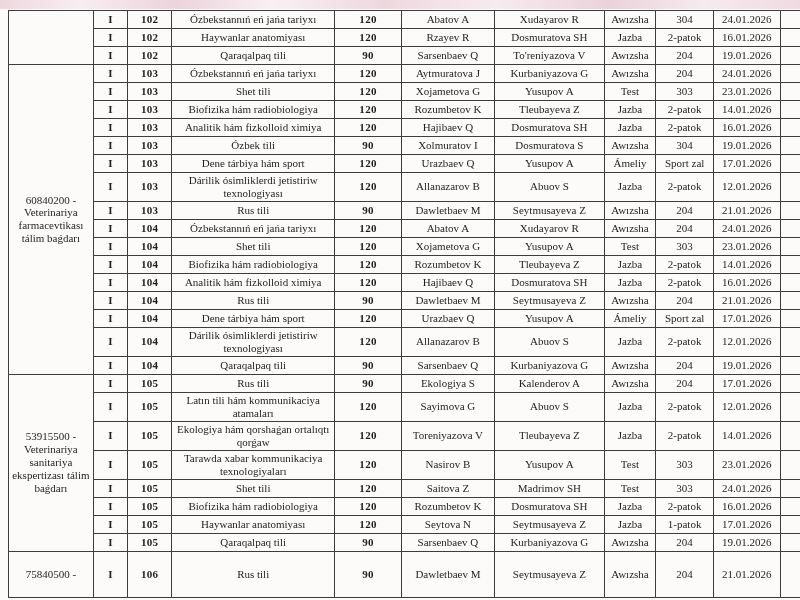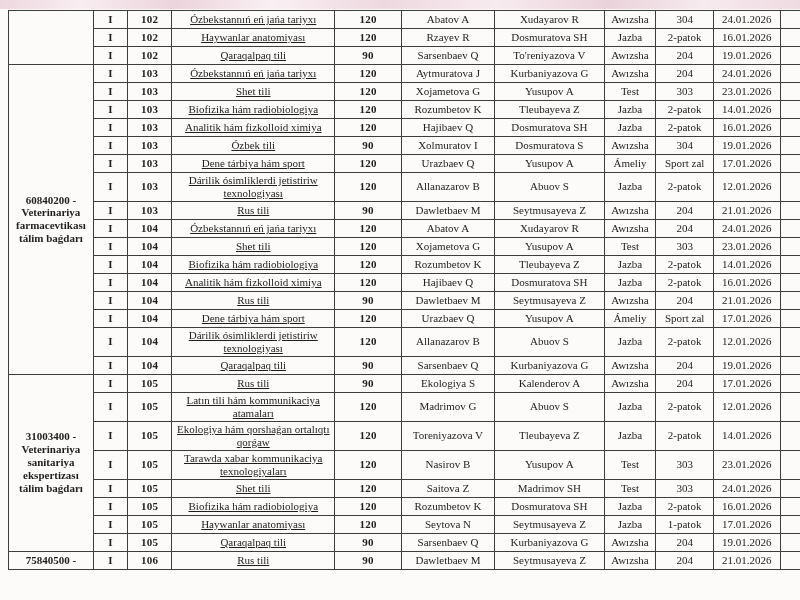--- a/index.html
+++ b/index.html
@@ -20,22 +20,22 @@
     border-collapse:collapse;table-layout:fixed;
   }
   .schedule td{
     border:1px solid #3d3d3d;
     text-align:center;vertical-align:middle;
     font-size:11px;line-height:1.18;
     padding:1px 2px;height:15px;
     overflow:hidden;
   }
   .schedule td.num{font-weight:bold;letter-spacing:.3px;}
-  .schedule td.program{font-weight:bold;padding:1px 3px;}
-  .schedule td.subject{padding:1px 1px;text-decoration:underline;}
+  .schedule td.program{font-weight:normal;padding:15px 3px;}
+  .schedule td.subject{padding:1px 1px;}
   .schedule td.edge{border-right:none;}
 </style>
 </head>
 <body>
 
 <div class="page">
   <div class="scan-edge"></div>
   <table class="schedule">
     <colgroup>
       <col style="width:85px">
@@ -275,38 +275,38 @@
           <td class="subject">Qaraqalpaq tili</td>
           <td class="num">90</td>
           <td>Sarsenbaev Q</td>
           <td>Kurbaniyazova G</td>
           <td>Awızsha</td>
           <td>204</td>
           <td>19.01.2026</td>
           <td class="edge"></td>
         </tr>
         <tr>
-          <td rowspan="8" class="program">31003400 - Veterinariya sanitariya ekspertizası tálim baǵdarı</td>
+          <td rowspan="8" class="program">53915500 - Veterinariya sanitariya ekspertizası tálim baǵdarı</td>
           <td class="num">I</td>
           <td class="num">105</td>
           <td class="subject">Rus tili</td>
           <td class="num">90</td>
           <td>Ekologiya S</td>
           <td>Kalenderov A</td>
           <td>Awızsha</td>
           <td>204</td>
           <td>17.01.2026</td>
           <td class="edge"></td>
         </tr>
         <tr>
           <td class="num">I</td>
           <td class="num">105</td>
           <td class="subject">Latın tili hám kommunikaciya atamaları</td>
           <td class="num">120</td>
-          <td>Madrimov G</td>
+          <td>Sayimova G</td>
           <td>Abuov S</td>
           <td>Jazba</td>
           <td>2-patok</td>
           <td>12.01.2026</td>
           <td class="edge"></td>
         </tr>
         <tr>
           <td class="num">I</td>
           <td class="num">105</td>
           <td class="subject">Ekologiya hám qorshaǵan ortalıqtı qorǵaw</td>

